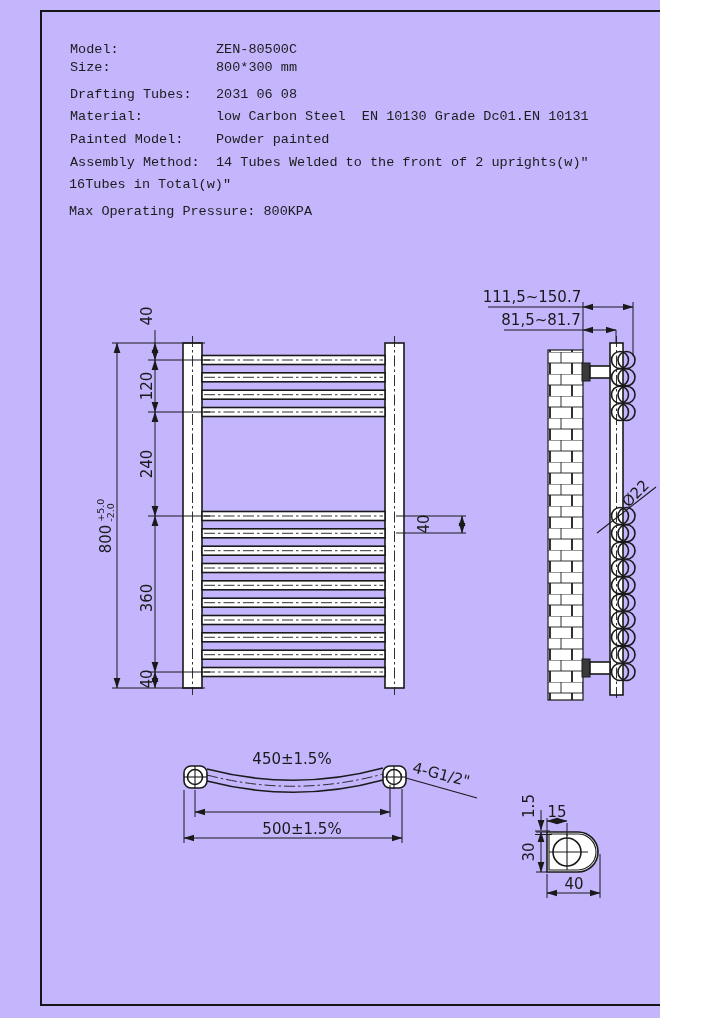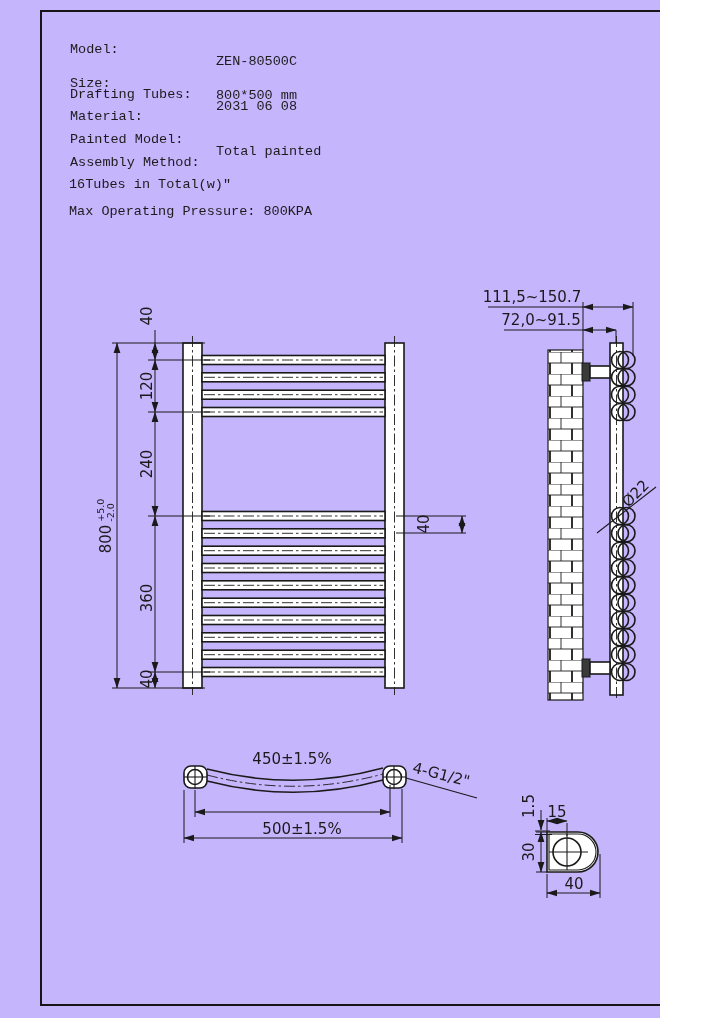--- a/index.html
+++ b/index.html
@@ -12,21 +12,21 @@
   .obj{fill:#fff;stroke:#1a1a1a;stroke-width:1.6;}
   .objn{fill:none;stroke:#1a1a1a;stroke-width:1.6;}
   .thin{fill:none;stroke:#1a1a1a;stroke-width:1.1;}
   .cl{fill:none;stroke:#1a1a1a;stroke-width:0.9;stroke-dasharray:11 3 2.5 3;}
   .dim{fill:none;stroke:#1a1a1a;stroke-width:1;}
   
   .spec-row{position:absolute;left:0;width:100%;height:18px;}
   .spec-label,.spec-value,.spec-line{position:absolute;top:0;white-space:pre;
       font-family:"Liberation Mono","DejaVu Sans Mono",monospace;font-size:13.5px;color:#1c1c1c;}
   .spec-label{left:70px;}
-  .spec-value{left:216px;margin-top:12px;}
+  .spec-value{left:216px;}
   .spec-line{left:69px;}
   
   .dlabel{position:absolute;white-space:nowrap;color:#1a1a1a;
           font-family:"DejaVu Sans","Liberation Sans",sans-serif;font-size:15px;
           transform:translate(-50%,-50%);line-height:1;}
   .rot90{transform:translate(-50%,-50%) rotate(-90deg);}
   .rotm45{transform:translate(-50%,-50%) rotate(-45deg);}
   .rot15{transform:translate(-50%,-50%) rotate(14deg);}
   .tolstack{display:inline-block;vertical-align:middle;margin-left:3px;line-height:1;}
   .tolstack span{display:block;font-size:9.5px;line-height:1.05;}
@@ -36,37 +36,39 @@
 
 <div class="page">
 
   <div class="frame"></div>
 
   <div>
     <div class="spec-row" style="top:42px">
       <span class="spec-label">Model:</span>
       <span class="spec-value">ZEN-80500C</span>
     </div>
-    <div class="spec-row" style="top:76px">
+    <div class="spec-row" style="top:60px">
       <span class="spec-label">Size:</span>
-      <span class="spec-value">800*500 mm</span>
+      <span class="spec-value">800*300 mm</span>
     </div>
     <div class="spec-row" style="top:87px">
       <span class="spec-label">Drafting Tubes:</span>
       <span class="spec-value">2031 06 08</span>
     </div>
     <div class="spec-row" style="top:109px">
       <span class="spec-label">Material:</span>
+      <span class="spec-value">low Carbon Steel  EN 10130 Grade Dc01.EN 10131</span>
     </div>
     <div class="spec-row" style="top:132px">
       <span class="spec-label">Painted Model:</span>
-      <span class="spec-value">Total painted</span>
+      <span class="spec-value">Powder painted</span>
     </div>
     <div class="spec-row" style="top:155px">
       <span class="spec-label">Assembly Method:</span>
+      <span class="spec-value">14 Tubes Welded to the front of 2 uprights(w)"</span>
     </div>
     <div class="spec-row" style="top:177px">
       <span class="spec-line">16Tubes in Total(w)"</span>
     </div>
     <div class="spec-row" style="top:204px">
       <span class="spec-line">Max Operating Pressure: 800KPA</span>
     </div>
   </div>
 
   <svg class="art" width="720" height="1018" viewBox="0 0 720 1018">
@@ -258,21 +260,21 @@
   <div class="dlabel rot90" style="left:147px;top:598px">360</div>
   <div class="dlabel rot90" style="left:147px;top:679px">40</div>
 
   <div class="dlabel rot90" style="left:106px;top:526px">
     <span>800</span><span class="tolstack"><span>+5.0</span><span>-2.0</span></span>
   </div>
 
   <div class="dlabel rot90" style="left:424px;top:524px">40</div>
 
   <div class="dlabel" style="left:532px;top:297px">111,5~150.7</div>
-  <div class="dlabel" style="left:541px;top:320px">72,0~91.5</div>
+  <div class="dlabel" style="left:541px;top:320px">81,5~81.7</div>
   <div class="dlabel rotm45" style="left:636px;top:494px">Ø22</div>
 
   <div class="dlabel" style="left:292px;top:759px">450±1.5%</div>
   <div class="dlabel" style="left:302px;top:829px">500±1.5%</div>
   <div class="dlabel rot15" style="left:441px;top:775px">4-G1/2"</div>
 
   <div class="dlabel rot90" style="left:529px;top:806px">1.5</div>
   <div class="dlabel" style="left:557px;top:812px">15</div>
   <div class="dlabel rot90" style="left:529px;top:852px">30</div>
   <div class="dlabel" style="left:574px;top:884px">40</div>

